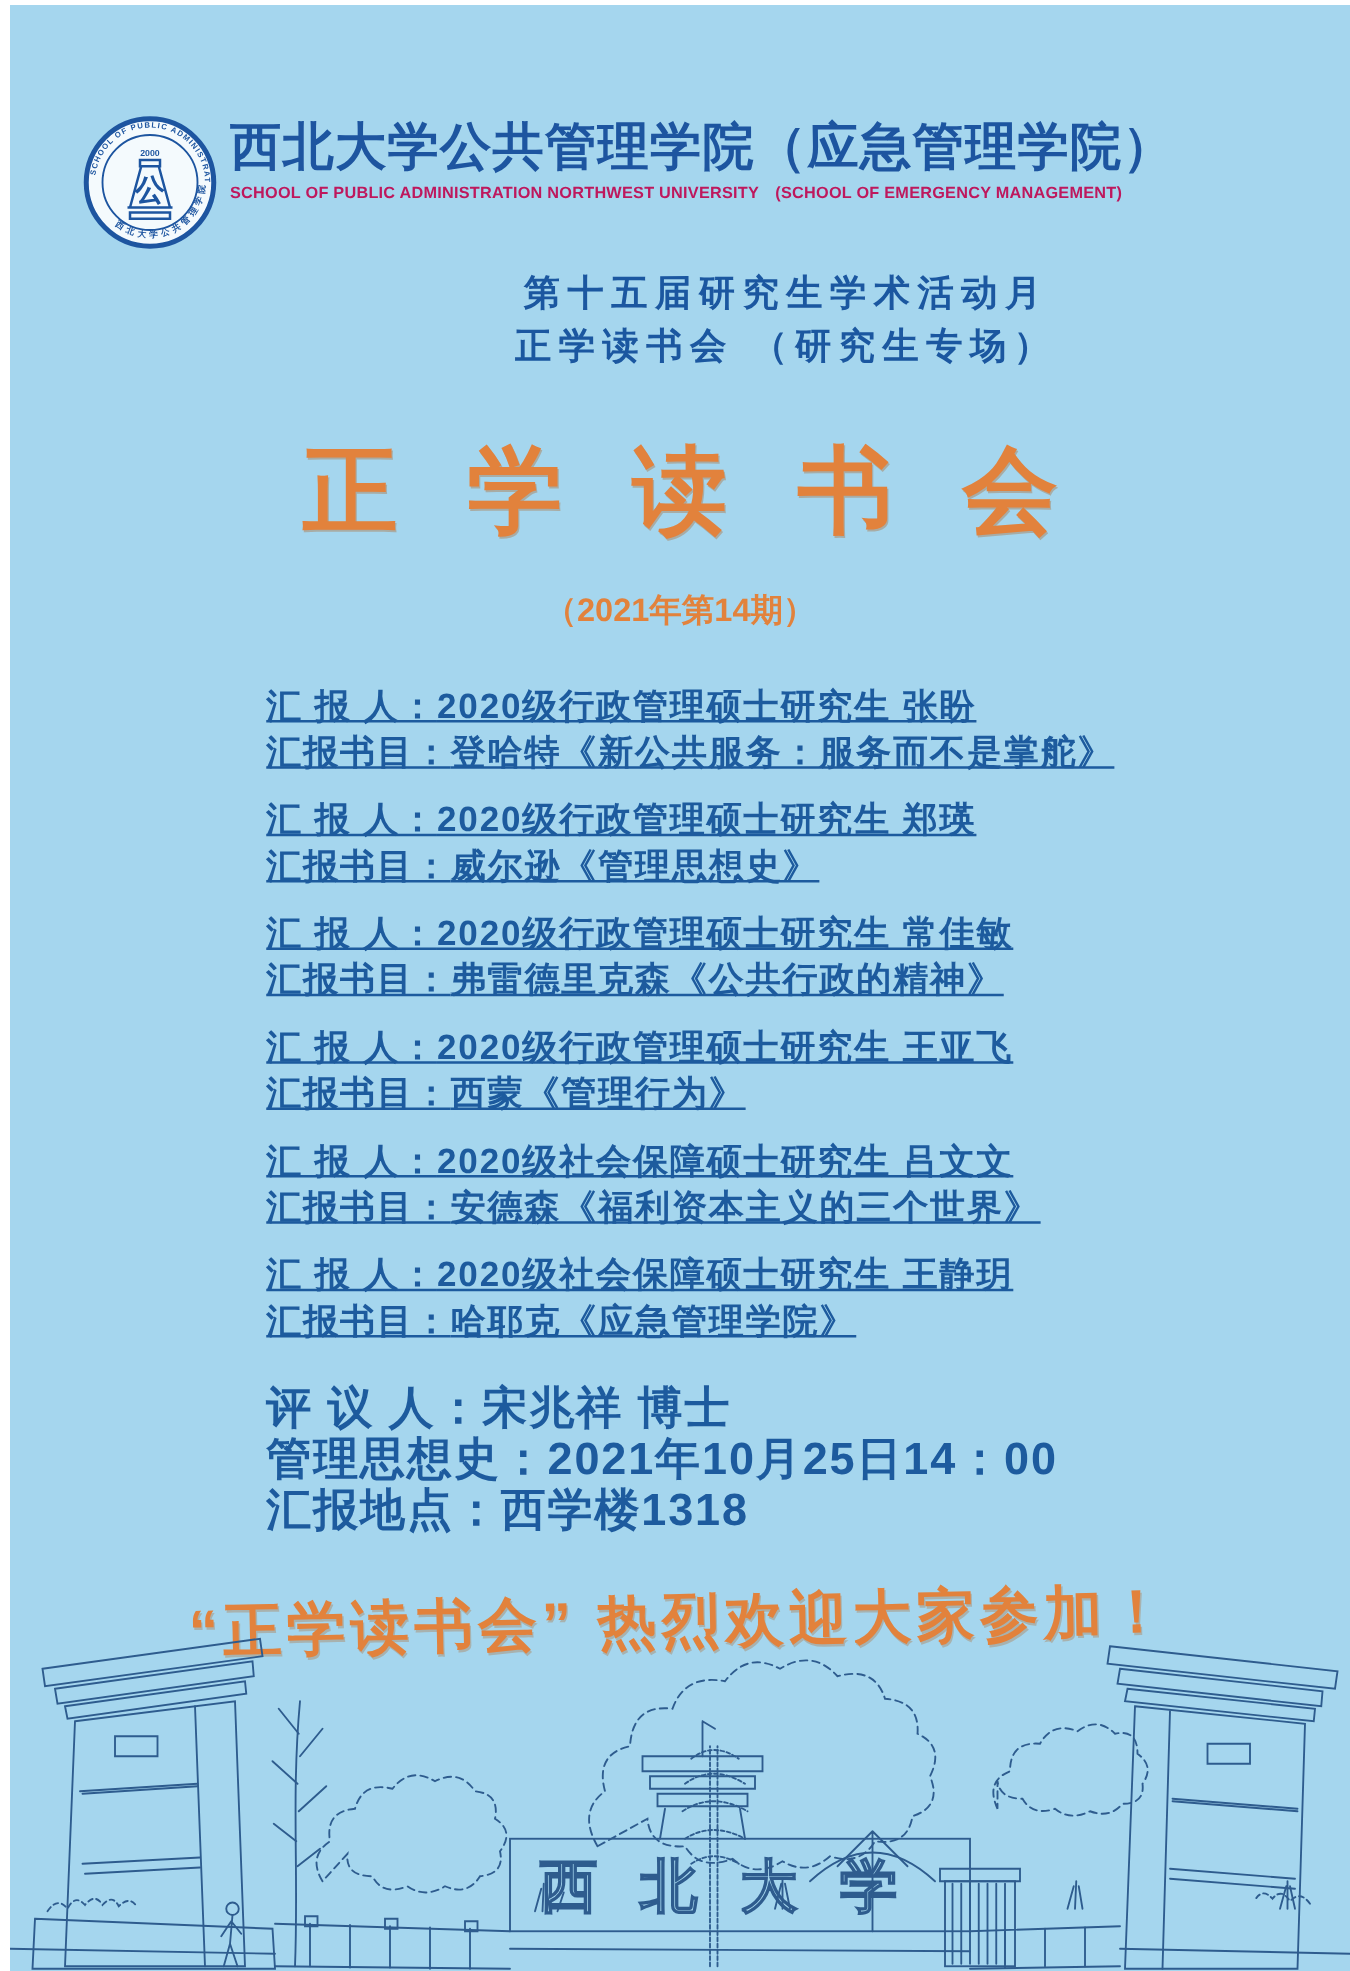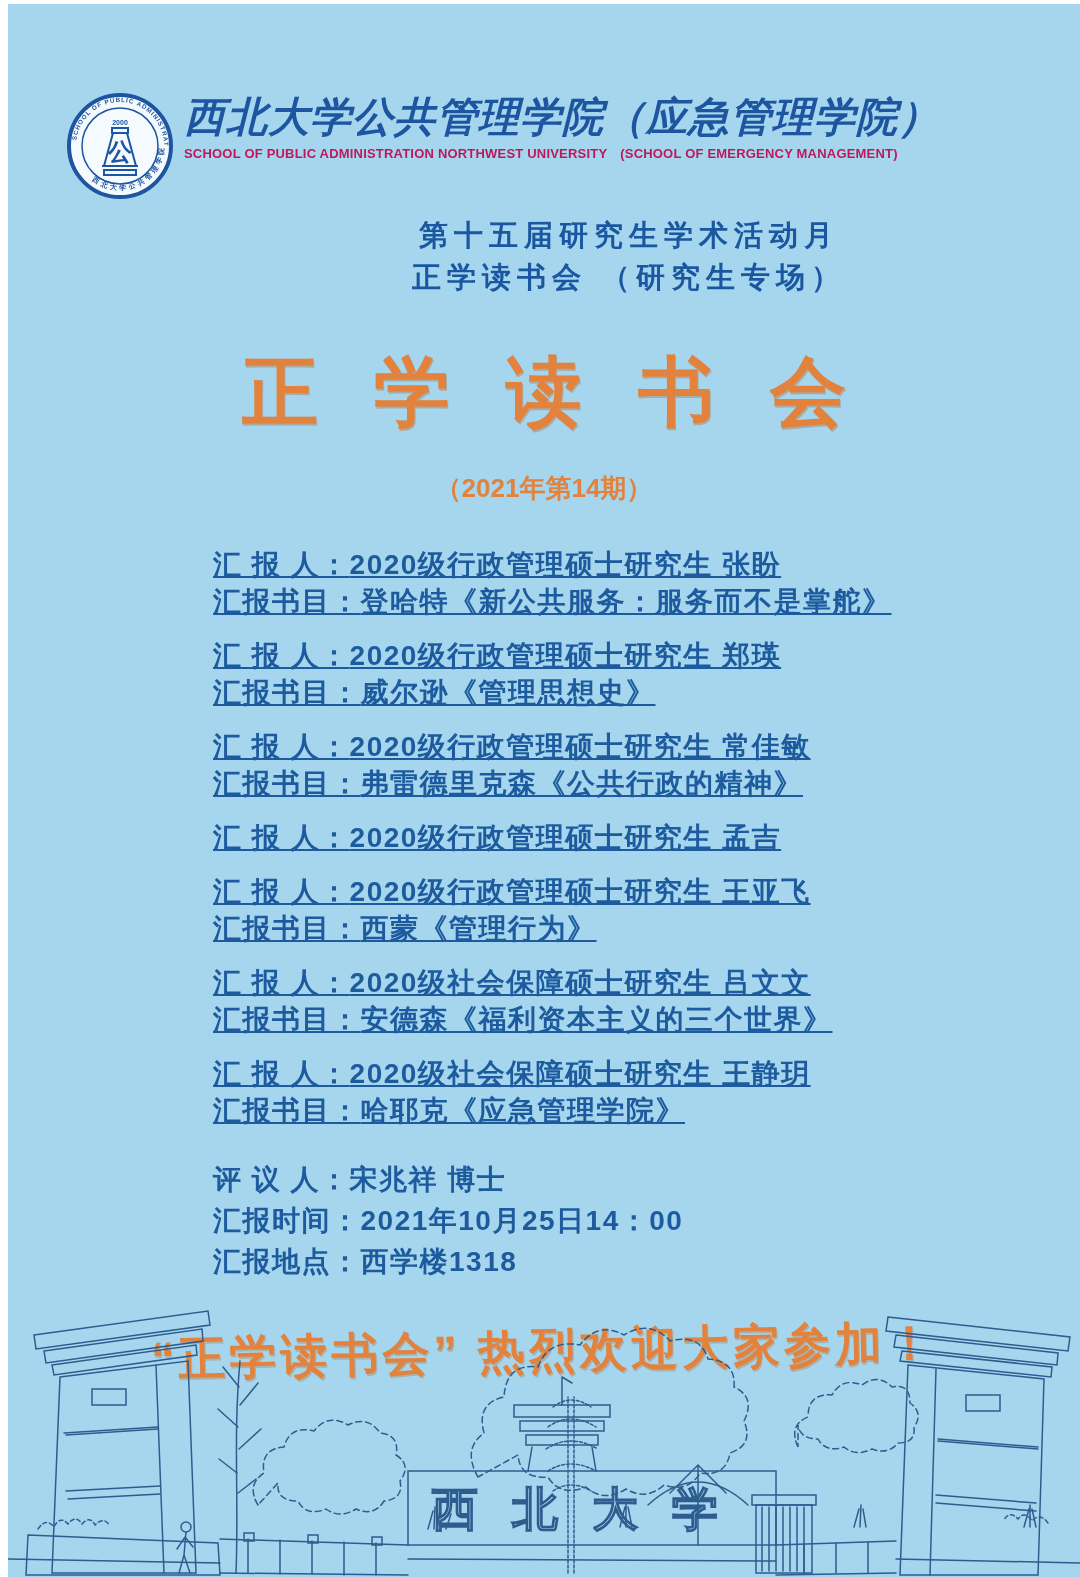--- a/index.html
+++ b/index.html
@@ -15,21 +15,20 @@
   
   .header-row{
     display:flex;align-items:flex-start;
     margin:88px 0 0 58px;
   }
   .logo-wrap{flex:0 0 auto;width:108px;height:108px;}
   .header-text{margin-left:10px;padding-top:2px;}
   .school-cn{
     font-size:41px;font-weight:bold;color:#1d55a0;
     letter-spacing:1px;line-height:1.15;
-    font-style:italic; 
   }
   .school-en{
     margin-top:4px;
     font-size:13px;font-weight:bold;color:#be185d;
     letter-spacing:.2px;
   }
   .event-lines{margin:14px 0 0 170px;}
   .event-line{
     font-size:29px;font-weight:bold;color:#1b57a0;
     letter-spacing:6px;line-height:1.45;text-align:center;
@@ -50,21 +49,21 @@
   .session{margin-bottom:17px;}
   .s-line{
     font-size:28px;font-weight:bold;color:#1d5b9e;
     line-height:37px;letter-spacing:1.5px;
     white-space:nowrap;
     text-decoration:underline;
   }
   
   .details{margin:30px 0 0 205px;}
   .d-line{
-    font-size:28px;font-weight:bold;color:#1d5b9e;
+    font-size:36px;font-weight:bold;color:#1d5b9e;
     line-height:41px;letter-spacing:1.5px;white-space:nowrap;
   }
   
   .welcome{
     margin-top:38px;text-align:center;
     font-size:47px;font-weight:bold;color:#e2823c;
     letter-spacing:4px;
     transform:rotate(-1.2deg);
     text-shadow:1px 2px 0 rgba(176,95,30,.3);
   }
@@ -123,21 +122,20 @@
       <div class="s-line"><span>汇 报 人：</span><span>2020级行政管理硕士研究生 郑瑛</span></div>
       <div class="s-line"><span>汇报书目：</span><span>威尔逊《管理思想史》</span></div>
     </div>
 
     <div class="session">
       <div class="s-line"><span>汇 报 人：</span><span>2020级行政管理硕士研究生 常佳敏</span></div>
       <div class="s-line"><span>汇报书目：</span><span>弗雷德里克森《公共行政的精神》</span></div>
     </div>
 
     <div class="session">
-      <div class="s-line"><span>汇 报 人：</span><span>2020级行政管理硕士研究生 孟吉</span></div>
     </div>
 
     <div class="session">
       <div class="s-line"><span>汇 报 人：</span><span>2020级行政管理硕士研究生 王亚飞</span></div>
       <div class="s-line"><span>汇报书目：</span><span>西蒙《管理行为》</span></div>
     </div>
 
     <div class="session">
       <div class="s-line"><span>汇 报 人：</span><span>2020级社会保障硕士研究生 吕文文</span></div>
       <div class="s-line"><span>汇报书目：</span><span>安德森《福利资本主义的三个世界》</span></div>
@@ -145,21 +143,21 @@
 
     <div class="session">
       <div class="s-line"><span>汇 报 人：</span><span>2020级社会保障硕士研究生 王静玥</span></div>
       <div class="s-line"><span>汇报书目：</span><span>哈耶克《应急管理学院》</span></div>
     </div>
 
   </div>
 
   <div class="details">
     <div class="d-line"><span>评 议 人：</span><span>宋兆祥 博士</span></div>
-    <div class="d-line"><span>汇报时间：</span><span>2021年10月25日14：00</span></div>
+    <div class="d-line"><span>管理思想史：</span><span>2021年10月25日14：00</span></div>
     <div class="d-line"><span>汇报地点：</span><span>西学楼1318</span></div>
   </div>
 
   <div class="welcome">“正学读书会” 热烈欢迎大家参加！</div>
 
   <svg class="illustration" viewBox="0 0 1072 300">
     <g fill="none" stroke="#2e5c8e" stroke-width="1.5" stroke-linecap="round">
 
       <g>
         <path d="M26,58 L200,34 L202,48 L28,72 Z"></path>

